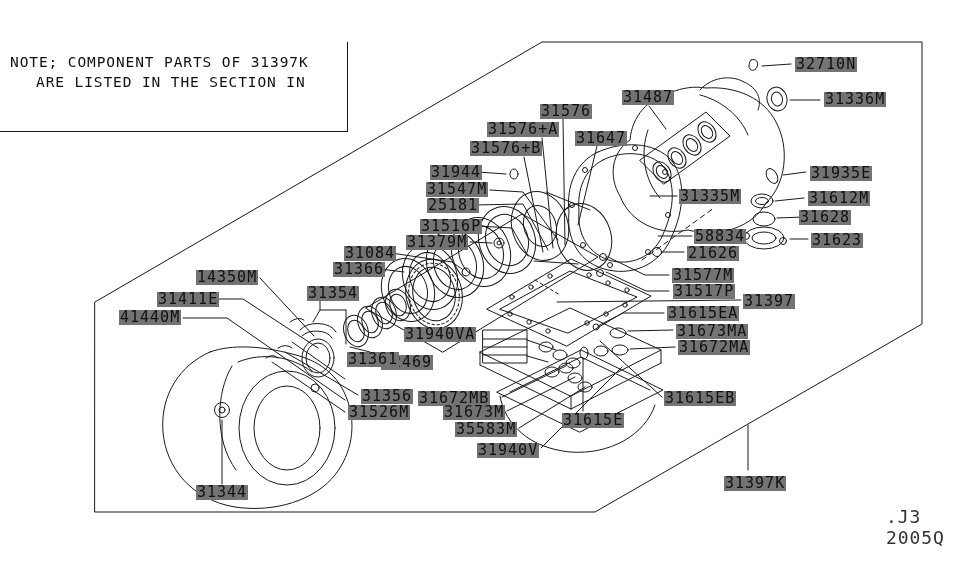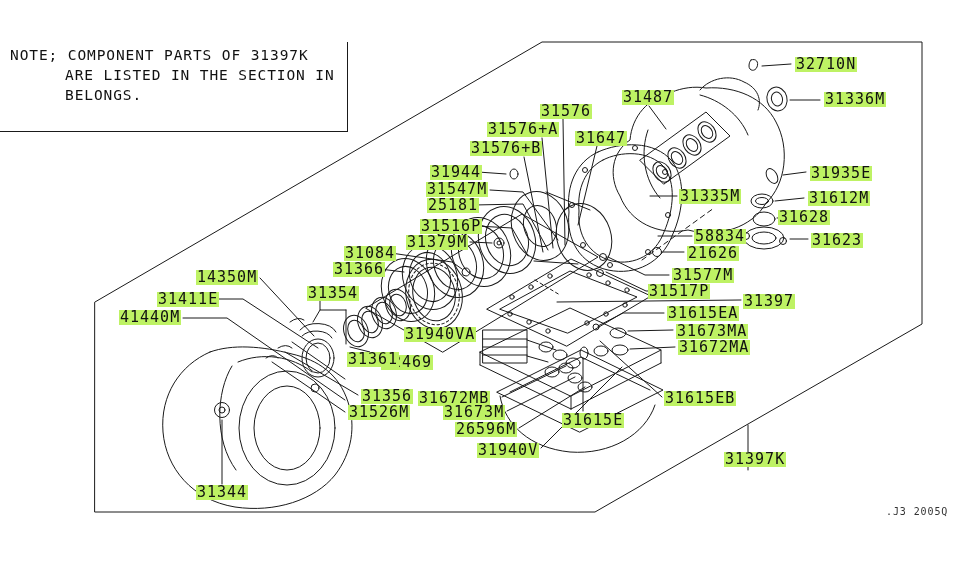--- a/index.html
+++ b/index.html
@@ -1,27 +1,27 @@
 <!DOCTYPE html>
 <html><head>
 <meta charset="utf-8">
 <style>
   html,body{margin:0;padding:0;background:#ffffff;}
   .stage{position:relative;width:975px;height:566px;background:#ffffff;overflow:hidden;
          font-family:"DejaVu Sans Mono","Liberation Mono",monospace;color:#111;}
   .art{position:absolute;left:0;top:0;}
   .art *{stroke:#1a1a1a;fill:none;stroke-width:1;stroke-linecap:round;stroke-linejoin:round;}
   .lbl{position:absolute;font-size:15px;line-height:15px;letter-spacing:1px;white-space:nowrap;
-       background:#bef264;padding:0 1px;color:#111;}
+       background:#737373;padding:0 1px;color:#111;}
   .note-box{position:absolute;left:0;top:42px;width:348px;height:90px;
             border-right:1.5px solid #1a1a1a;border-bottom:1.5px solid #1a1a1a;
             padding-top:3px;box-sizing:border-box;}
-  .note-line{font-size:14.5px;line-height:20px;letter-spacing:.9px;margin-left:65px;white-space:nowrap;}
-  .note-first{margin-left:10px;}
-  .footer-code{position:absolute;left:886px;top:506px;font-size:10px;letter-spacing:.9px;color:#333;}
+  .note-line{font-size:14.5px;line-height:20px;letter-spacing:.9px;margin-left:36px;white-space:nowrap;}
+  .note-first{margin-left:10px;margin-top:7px;}
+  .footer-code{position:absolute;left:886px;top:506px;font-size:18px;letter-spacing:.9px;color:#333;}
 </style>
 </head>
 <body>
 
 <div class="stage">
 
   <svg class="art" width="975" height="566" viewBox="0 0 975 566">
 
     <g>
       <polygon points="95,302 542,42 922,42 922,324 595,512 95,512" stroke-width="1.2"></polygon>
@@ -220,63 +220,62 @@
       <path d="M 541,448 L 622,367"></path>
       <path d="M 662,397 L 600,341"></path>
       <path d="M 222,484 L 222,420"></path>
       <path d="M 748,470 L 748,425"></path>
     </g>
   </svg>
 
   <div class="note-box">
     <div class="note-line note-first">NOTE; COMPONENT PARTS OF 31397K</div>
     <div class="note-line">ARE LISTED IN THE SECTION IN</div>
-    <div class="note-line">BELONGS.</div>
   </div>
 
   <div class="lbl" style="left:795px;top:57px">32710N</div>
   <div class="lbl" style="left:824px;top:92px">31336M</div>
   <div class="lbl" style="left:622px;top:90px">31487</div>
   <div class="lbl" style="left:540px;top:104px">31576</div>
   <div class="lbl" style="left:487px;top:122px">31576+A</div>
   <div class="lbl" style="left:470px;top:141px">31576+B</div>
   <div class="lbl" style="left:575px;top:131px">31647</div>
   <div class="lbl" style="left:430px;top:165px">31944</div>
   <div class="lbl" style="left:426px;top:182px">31547M</div>
   <div class="lbl" style="left:427px;top:198px">25181</div>
   <div class="lbl" style="left:420px;top:219px">31516P</div>
   <div class="lbl" style="left:406px;top:235px">31379M</div>
   <div class="lbl" style="left:679px;top:189px">31335M</div>
   <div class="lbl" style="left:810px;top:166px">31935E</div>
   <div class="lbl" style="left:808px;top:191px">31612M</div>
-  <div class="lbl" style="left:778px;top:210px">31628</div>
+  <div class="lbl" style="left:799px;top:210px">31628</div>
   <div class="lbl" style="left:694px;top:229px">58834</div>
   <div class="lbl" style="left:687px;top:246px">21626</div>
   <div class="lbl" style="left:811px;top:233px">31623</div>
   <div class="lbl" style="left:672px;top:268px">31577M</div>
-  <div class="lbl" style="left:648px;top:284px">31517P</div>
+  <div class="lbl" style="left:673px;top:284px">31517P</div>
   <div class="lbl" style="left:743px;top:294px">31397</div>
   <div class="lbl" style="left:667px;top:306px">31615EA</div>
   <div class="lbl" style="left:676px;top:324px">31673MA</div>
   <div class="lbl" style="left:678px;top:340px">31672MA</div>
   <div class="lbl" style="left:344px;top:246px">31084</div>
   <div class="lbl" style="left:333px;top:262px">31366</div>
   <div class="lbl" style="left:196px;top:270px">14350M</div>
   <div class="lbl" style="left:307px;top:286px">31354</div>
   <div class="lbl" style="left:157px;top:292px">31411E</div>
   <div class="lbl" style="left:119px;top:310px">41440M</div>
   <div class="lbl" style="left:404px;top:327px">31940VA</div>
   <div class="lbl" style="left:381px;top:355px">42469</div>
   <div class="lbl" style="left:347px;top:352px">31361</div>
   <div class="lbl" style="left:361px;top:389px">31356</div>
   <div class="lbl" style="left:348px;top:405px">31526M</div>
   <div class="lbl" style="left:418px;top:391px">31672MB</div>
   <div class="lbl" style="left:443px;top:405px">31673M</div>
-  <div class="lbl" style="left:455px;top:422px">26596M</div>
+  <div class="lbl" style="left:455px;top:422px">35583M</div>
   <div class="lbl" style="left:562px;top:413px">31615E</div>
   <div class="lbl" style="left:477px;top:443px">31940V</div>
   <div class="lbl" style="left:664px;top:391px">31615EB</div>
   <div class="lbl" style="left:196px;top:485px">31344</div>
-  <div class="lbl" style="left:724px;top:452px">31397K</div>
+  <div class="lbl" style="left:724px;top:476px">31397K</div>
 
   <div class="footer-code">.J3 2005Q</div>
 
 </div>
 
 </body></html>

